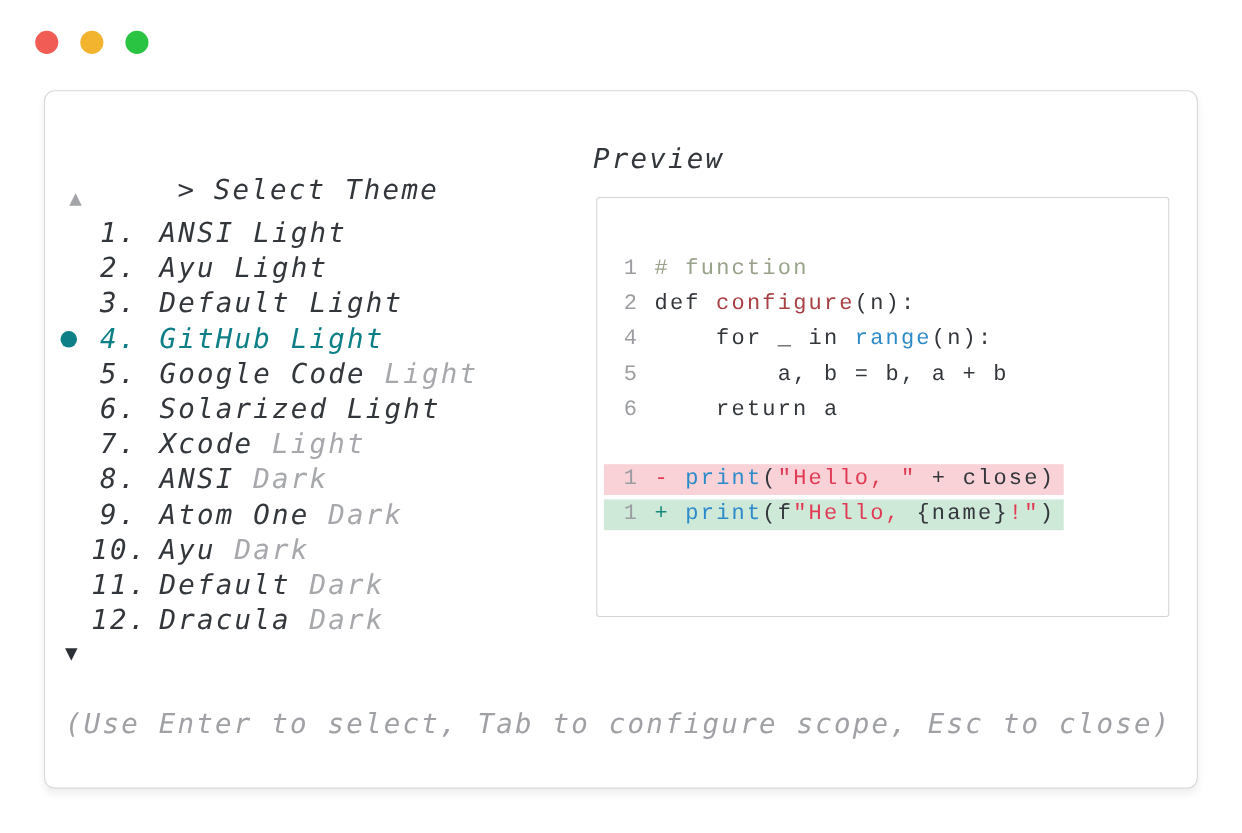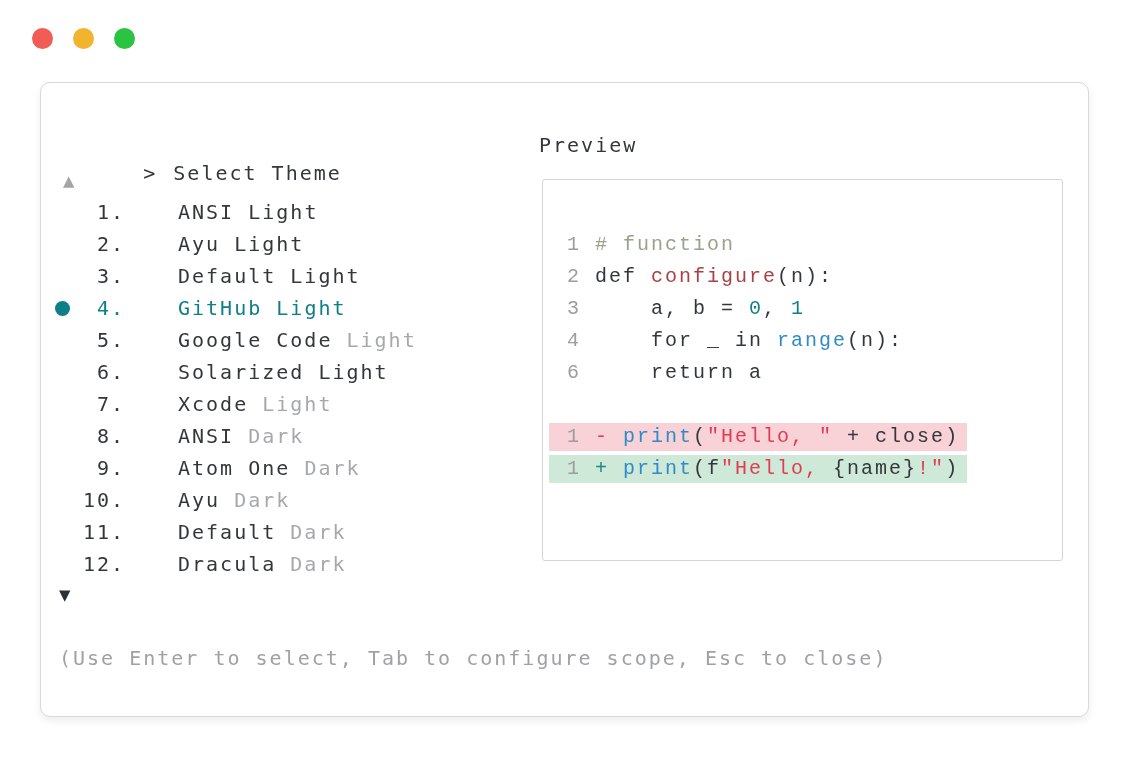--- a/index.html
+++ b/index.html
@@ -13,39 +13,39 @@
   .light { width:21px; height:21px; border-radius:50%; }
   .light.red { background:var(--traffic-red); }
   .light.yellow { background:var(--traffic-yellow); }
   .light.green { background:var(--traffic-green); }
 
   
   .window { position:absolute; left:40px; top:82px; width:1049px; height:635px;
             background:#fff; border:1.5px solid var(--window-border); border-radius:10px;
             box-shadow:0 4px 8px rgba(0,0,0,.07); }
 
-  .mono { font-size:20px; letter-spacing:2px; white-space:pre; }
+  .mono { font-size:25px; letter-spacing:2px; white-space:pre;font-style:italic; }
 
   .prompt { position:absolute; left:18px; top:48px; line-height:28px; color:var(--text-dark); }
   .prompt .title { margin-left:16px;text-align:right; }
   .preview-label { position:absolute; left:498px; top:48px; line-height:28px; color:var(--text-dark); }
 
   .scroll-up   { position:absolute; left:22px; top:84px;  font-size:19px; line-height:26px; color:var(--scroll-up); }
   .scroll-down { position:absolute; left:18px; top:498px; font-size:19px; line-height:26px; color:var(--scroll-down); }
 
   
   .theme-list { position:absolute; left:0; top:113px; list-style:none; }
   .theme-item { display:flex; height:32px; line-height:32px; padding-left:10px; cursor:default; }
   .theme-item .dot-cell { width:32px; position:relative; }
   .theme-item .dot { display:none; position:absolute; left:4px; top:8.5px; width:15px; height:15px;
                      border-radius:50%; background:var(--accent-teal); }
   .theme-item.selected .dot { display:block; }
   .theme-item .num { display:inline-block; width:42px; text-align:right; color:var(--text-dark); }
   .theme-item .gap { display:inline-block; width:20px; }
-  .theme-item .label { color:var(--text-dark);margin-left:33px; }
+  .theme-item .label { color:var(--text-dark); }
   .theme-item .vr.muted { color:var(--text-muted); }
   .theme-item.selected .num,
   .theme-item.selected .label,
   .theme-item.selected .nm,
   .theme-item.selected .vr { color:var(--accent-teal); }
 
   .hint { position:absolute; left:18px; top:560px; line-height:30px; color:var(--hint-text); }
 
   
   .preview-box { position:absolute; left:501px; top:96px; width:521px; height:382px;
@@ -91,22 +91,22 @@
     <ul class="theme-list mono" id="theme-list"><li class="theme-item"><span class="dot-cell"></span><span class="num">1.</span><span class="gap"></span><span class="label"><span class="nm">ANSI </span><span class="vr">Light</span></span></li><li class="theme-item"><span class="dot-cell"></span><span class="num">2.</span><span class="gap"></span><span class="label"><span class="nm">Ayu </span><span class="vr">Light</span></span></li><li class="theme-item"><span class="dot-cell"></span><span class="num">3.</span><span class="gap"></span><span class="label"><span class="nm">Default </span><span class="vr">Light</span></span></li><li class="theme-item selected"><span class="dot-cell"><span class="dot"></span></span><span class="num">4.</span><span class="gap"></span><span class="label"><span class="nm">GitHub </span><span class="vr">Light</span></span></li><li class="theme-item"><span class="dot-cell"></span><span class="num">5.</span><span class="gap"></span><span class="label"><span class="nm">Google Code </span><span class="vr muted">Light</span></span></li><li class="theme-item"><span class="dot-cell"></span><span class="num">6.</span><span class="gap"></span><span class="label"><span class="nm">Solarized </span><span class="vr">Light</span></span></li><li class="theme-item"><span class="dot-cell"></span><span class="num">7.</span><span class="gap"></span><span class="label"><span class="nm">Xcode </span><span class="vr muted">Light</span></span></li><li class="theme-item"><span class="dot-cell"></span><span class="num">8.</span><span class="gap"></span><span class="label"><span class="nm">ANSI </span><span class="vr muted">Dark</span></span></li><li class="theme-item"><span class="dot-cell"></span><span class="num">9.</span><span class="gap"></span><span class="label"><span class="nm">Atom One </span><span class="vr muted">Dark</span></span></li><li class="theme-item"><span class="dot-cell"></span><span class="num">10.</span><span class="gap"></span><span class="label"><span class="nm">Ayu </span><span class="vr muted">Dark</span></span></li><li class="theme-item"><span class="dot-cell"></span><span class="num">11.</span><span class="gap"></span><span class="label"><span class="nm">Default </span><span class="vr muted">Dark</span></span></li><li class="theme-item"><span class="dot-cell"></span><span class="num">12.</span><span class="gap"></span><span class="label"><span class="nm">Dracula </span><span class="vr muted">Dark</span></span></li></ul>
 
     <div class="scroll-down">▼</div>
 
     <div class="hint mono">(Use Enter to select, Tab to configure scope, Esc to close)</div>
 
     <div class="preview-box">
       <div class="code" id="code-block">
           <div class="line"><span class="tk-ln">1</span><span class="tk-t"> </span><span class="tk-c"># function</span></div>
           <div class="line"><span class="tk-ln">2</span><span class="tk-t"> def </span><span class="tk-fn">configure</span><span class="tk-t">(n):</span></div>
-          <div class="line"><span class="tk-ln">3</span><span class="tk-t">     a, b = </span><span class="tk-nu">0</span><span class="tk-t">, </span><span class="tk-nu">1</span></div>
           <div class="line"><span class="tk-ln">4</span><span class="tk-t">     for _ in </span><span class="tk-bi">range</span><span class="tk-t">(n):</span></div>
+          <div class="line"><span class="tk-ln">5</span><span class="tk-t">         a, b = b, a + b</span></div>
           <div class="line"><span class="tk-ln">6</span><span class="tk-t">     return a</span></div>
           <div class="line"></div>
           <div class="line diff"><span class="hl removed"><span class="tk-ln">1</span><span class="tk-t"> </span><span class="tk-del">-</span><span class="tk-t"> </span><span class="tk-bi">print</span><span class="tk-t">(</span><span class="tk-s">"Hello, "</span><span class="tk-t"> + close)</span></span></div>
           <div class="line diff"><span class="hl added"><span class="tk-ln">1</span><span class="tk-t"> </span><span class="tk-add">+</span><span class="tk-t"> </span><span class="tk-bi">print</span><span class="tk-t">(f</span><span class="tk-s">"Hello, </span><span class="tk-t">{name}</span><span class="tk-s">!"</span><span class="tk-t">)</span></span></div>
         </div>
     </div>
 
   </div>
 </div>
 

